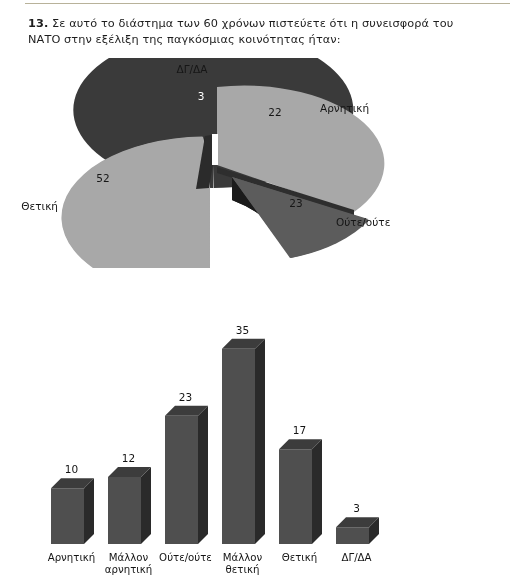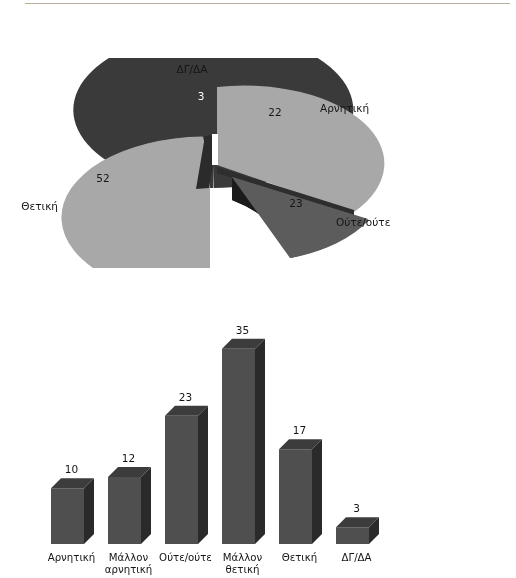--- a/index.html
+++ b/index.html
@@ -82,20 +82,23 @@
     text-anchor: middle;
   }
 </style>
 </head>
 <body>
 
 <div id="page">
 
   <div class="top-rule"></div>
 
+  <div class="question">
+    <span class="qnum">13.</span><span> Σε αυτό το διάστημα των 60 χρόνων πιστεύετε ότι η συνεισφορά του ΝΑΤΟ στην εξέλιξη της παγκόσμιας κοινότητας ήταν:</span>
+  </div>
 
   <div id="pie-chart">
     <svg width="516" height="210" viewBox="0 0 516 210">
 
       <g>
         <path d="M 213,107
                  L 213,130
                  A 140,78 0 1 1 213.6,130
                  Z" fill="#3a3a3a"></path>
       </g>

